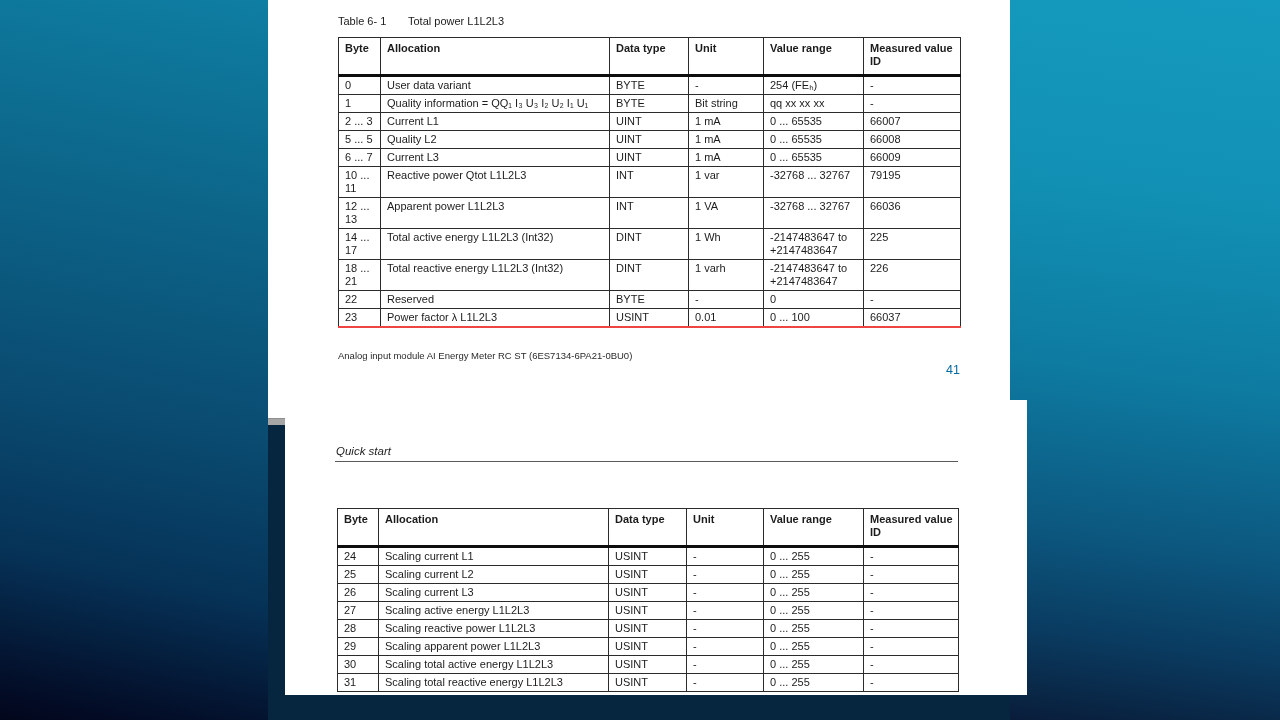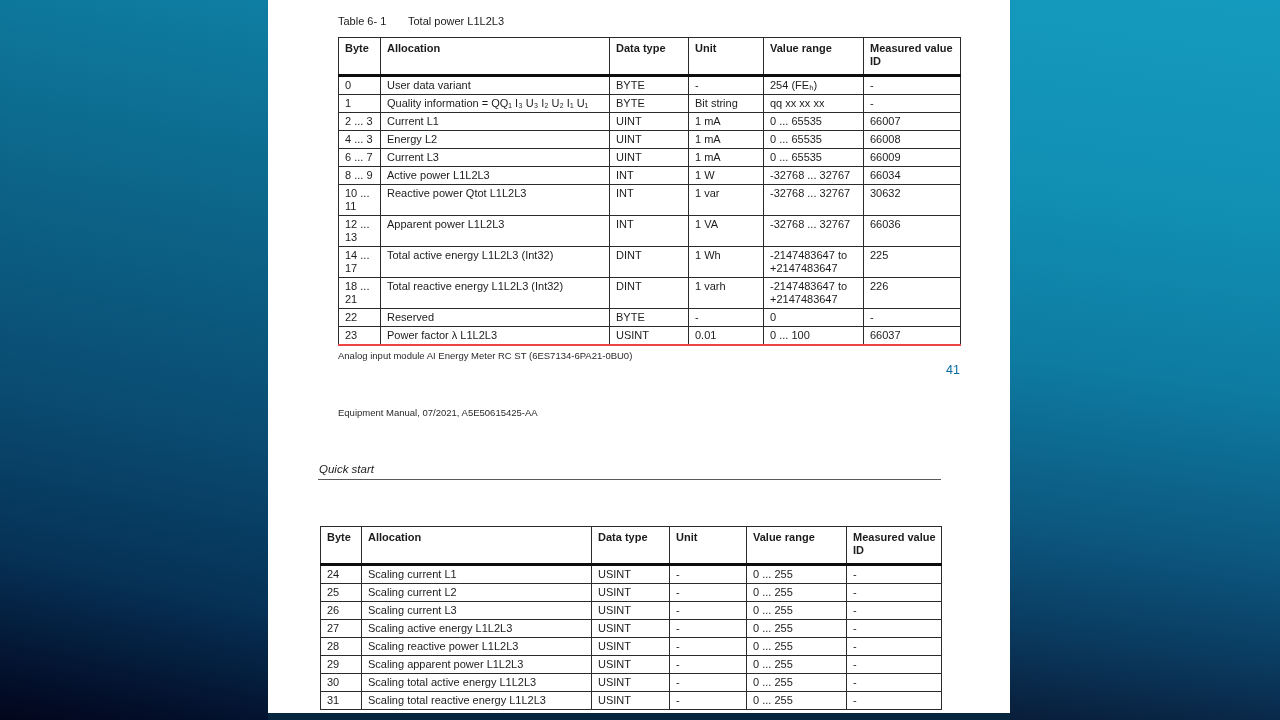--- a/index.html
+++ b/index.html
@@ -17,21 +17,21 @@
     left: 1010px; width: 270px;
     background: linear-gradient(188deg, #149abe 0%, #1190b4 28%, #0e7ba1 52%, #0c577f 74%, #0a3a5f 88%, #091d3a 100%);
   }
   .doc-column { position: absolute; left: 268px; top: 0; width: 742px; height: 720px; }
   .page { position: absolute; left: 0; width: 742px; background: #ffffff; color: #1c1c1c; }
   .page-1 { top: 0; height: 418px; }
   .page-divider {
     position: absolute; left: 0; top: 418px; width: 742px; height: 7px;
     background: #a6a6a6; border-top: 1px solid #8e8e8e; box-sizing: border-box;
   }
-  .page-2 { top: 418px; height: 295px; }
+  .page-2 { top: 400px; height: 295px; margin-left: 17px; }
 
   .table-caption { position: absolute; left: 70px; top: 15px; font-size: 11px; white-space: nowrap; }
   .table-caption .cap-label { display: inline-block; width: 70px; }
 
   .doc-table { border-collapse: collapse; table-layout: fixed; font-size: 11px; color: #1c1c1c; }
   .doc-table th, .doc-table td {
     border: 1px solid #2b2b2b;
     padding: 2px 5px 2px 6px;
     vertical-align: top;
     text-align: left;
@@ -105,51 +105,43 @@
             </tr>
             <tr>
               <td>2 ... 3</td>
               <td>Current L1</td>
               <td>UINT</td>
               <td>1 mA</td>
               <td>0 ... 65535</td>
               <td>66007</td>
             </tr>
             <tr>
-              <td>4 ... 3</td>
-              <td>Energy L2</td>
+              <td>5 ... 5</td>
+              <td>Quality L2</td>
               <td>UINT</td>
               <td>1 mA</td>
               <td>0 ... 65535</td>
               <td>66008</td>
             </tr>
             <tr>
               <td>6 ... 7</td>
               <td>Current L3</td>
               <td>UINT</td>
               <td>1 mA</td>
               <td>0 ... 65535</td>
               <td>66009</td>
             </tr>
             <tr>
-              <td>8 ... 9</td>
-              <td>Active power L1L2L3</td>
-              <td>INT</td>
-              <td>1 W</td>
-              <td>-32768 ... 32767</td>
-              <td>66034</td>
-            </tr>
-            <tr>
               <td>10 ...
 11</td>
               <td>Reactive power Qtot L1L2L3</td>
               <td>INT</td>
               <td>1 var</td>
               <td>-32768 ... 32767</td>
-              <td>30632</td>
+              <td>79195</td>
             </tr>
             <tr>
               <td>12 ...
 13</td>
               <td>Apparent power L1L2L3</td>
               <td>INT</td>
               <td>1 VA</td>
               <td>-32768 ... 32767</td>
               <td>66036</td>
             </tr>

